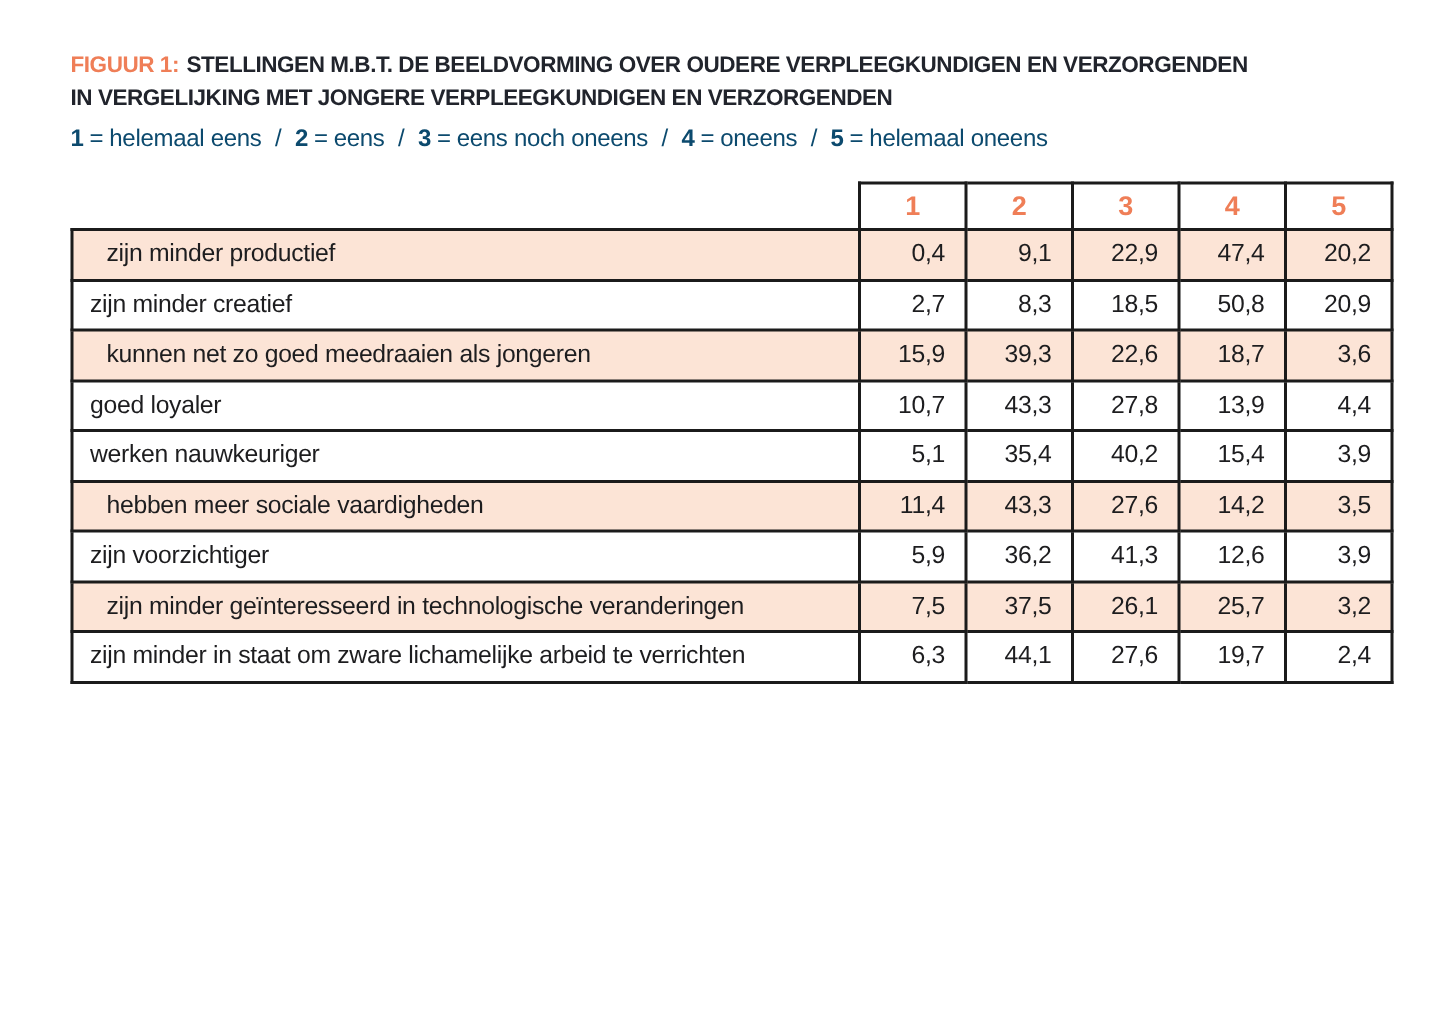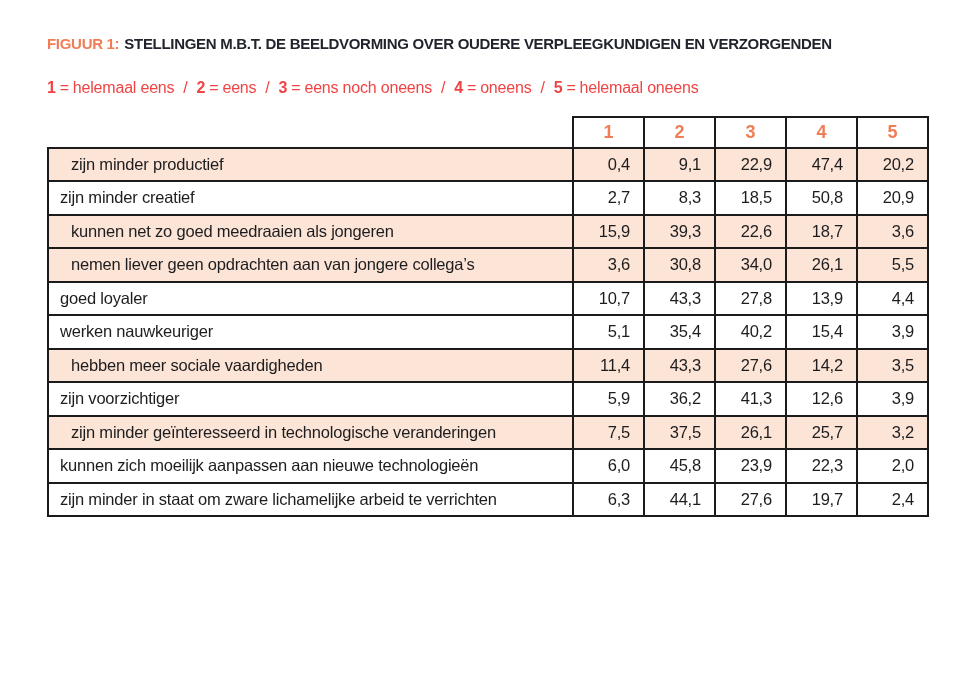--- a/index.html
+++ b/index.html
@@ -17,22 +17,22 @@
     font-weight: bold;
     font-size: 15px;
     line-height: 21.5px;
     letter-spacing: -0.3px;
     white-space: nowrap;
   }
   .figure-label { color: #ef7e57; margin-right: 5px; }
 
   
   .legend {
-    margin-top: 24px;
-    color: #ef4444;
+    margin-top: 8px;
+    color: #0c4a6e;
     font-size: 16px;
     letter-spacing: -0.2px;
     white-space: nowrap;
   }
   .legend-num { font-weight: bold; }
   .legend-eq  { margin: 0 4px; }
   .legend-sep { margin: 0 9px; }
 
   
   table.figure-table {
@@ -64,20 +64,21 @@
   .figure-table td.num   { text-align: right; padding-right: 13px; }
   .figure-table tr.alt td { background: #fce4d6; padding-left: 22px; }
 </style>
 </head>
 <body>
 
 <div class="page">
 
   <div class="title">
     <span class="figure-label">FIGUUR 1:</span><span>STELLINGEN M.B.T. DE BEELDVORMING OVER OUDERE VERPLEEGKUNDIGEN EN VERZORGENDEN</span><br>
+    <span>IN VERGELIJKING MET JONGERE VERPLEEGKUNDIGEN EN VERZORGENDEN</span>
   </div>
 
   <div class="legend"><span class="legend-num">1</span><span class="legend-eq">=</span><span>helemaal eens</span><span class="legend-sep">/</span><span class="legend-num">2</span><span class="legend-eq">=</span><span>eens</span><span class="legend-sep">/</span><span class="legend-num">3</span><span class="legend-eq">=</span><span>eens noch oneens</span><span class="legend-sep">/</span><span class="legend-num">4</span><span class="legend-eq">=</span><span>oneens</span><span class="legend-sep">/</span><span class="legend-num">5</span><span class="legend-eq">=</span><span>helemaal oneens</span></div>
 
   <table class="figure-table">
     <colgroup>
       <col style="width:525px">
       <col style="width:71px">
         <col style="width:71px">
         <col style="width:71px">
@@ -112,28 +113,20 @@
           <td class="num">20,9</td>
         </tr>
         <tr class="alt">
           <td class="label">kunnen net zo goed meedraaien als jongeren</td>
           <td class="num">15,9</td>
           <td class="num">39,3</td>
           <td class="num">22,6</td>
           <td class="num">18,7</td>
           <td class="num">3,6</td>
         </tr>
-        <tr class="alt">
-          <td class="label">nemen liever geen opdrachten aan van jongere collega’s</td>
-          <td class="num">3,6</td>
-          <td class="num">30,8</td>
-          <td class="num">34,0</td>
-          <td class="num">26,1</td>
-          <td class="num">5,5</td>
-        </tr>
         <tr>
           <td class="label">goed loyaler</td>
           <td class="num">10,7</td>
           <td class="num">43,3</td>
           <td class="num">27,8</td>
           <td class="num">13,9</td>
           <td class="num">4,4</td>
         </tr>
         <tr>
           <td class="label">werken nauwkeuriger</td>
@@ -161,28 +154,20 @@
         </tr>
         <tr class="alt">
           <td class="label">zijn minder geïnteresseerd in technologische veranderingen</td>
           <td class="num">7,5</td>
           <td class="num">37,5</td>
           <td class="num">26,1</td>
           <td class="num">25,7</td>
           <td class="num">3,2</td>
         </tr>
         <tr>
-          <td class="label">kunnen zich moeilijk aanpassen aan nieuwe technologieën</td>
-          <td class="num">6,0</td>
-          <td class="num">45,8</td>
-          <td class="num">23,9</td>
-          <td class="num">22,3</td>
-          <td class="num">2,0</td>
-        </tr>
-        <tr>
           <td class="label">zijn minder in staat om zware lichamelijke arbeid te verrichten</td>
           <td class="num">6,3</td>
           <td class="num">44,1</td>
           <td class="num">27,6</td>
           <td class="num">19,7</td>
           <td class="num">2,4</td>
         </tr>
       </tbody>
   </table>
 

